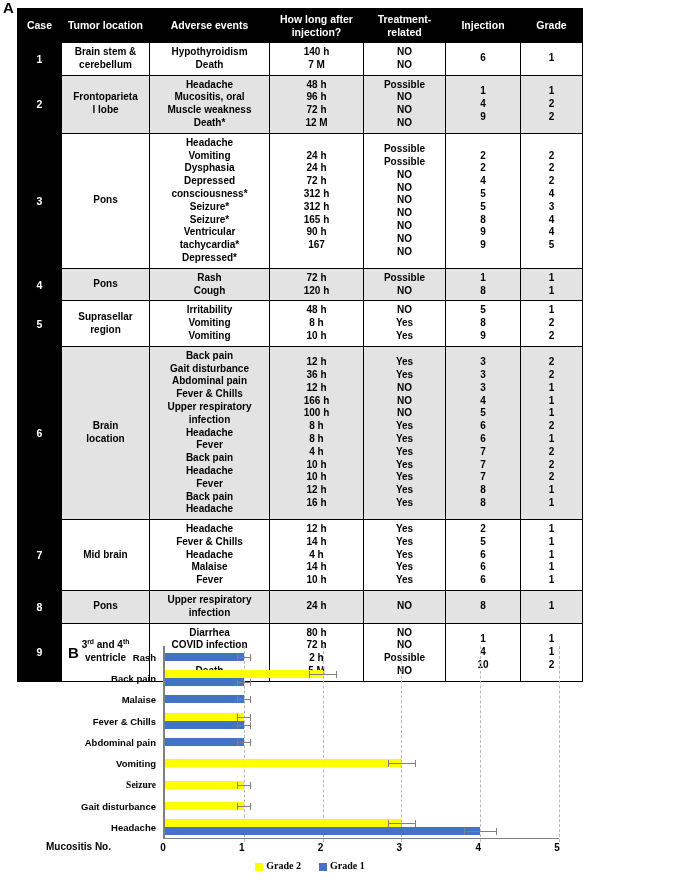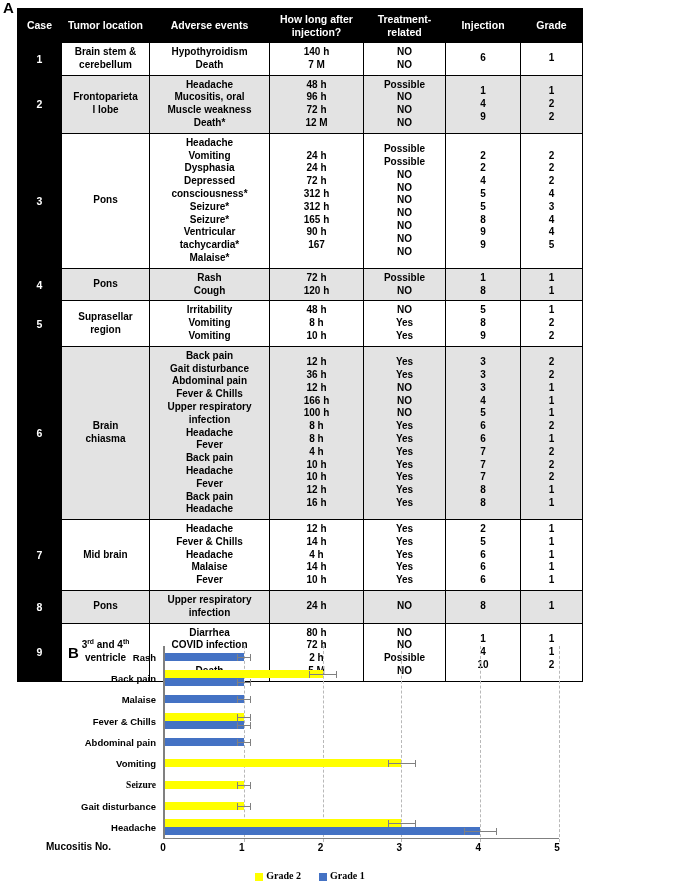--- a/index.html
+++ b/index.html
@@ -104,21 +104,21 @@
   .xtick {
     position:absolute; top:200px;
     font-size:10px; font-weight:bold;
     transform:translateX(-50%);
   }
   #patients-no {
     position:absolute; left:46px; top:199px;
     font-size:10px; font-weight:bold; white-space:nowrap;
   }
   #legend {
-    position:absolute; left:0; top:228px; width:620px;
+    position:absolute; left:0; top:218px; width:620px;
     text-align:center; font-size:10px; font-weight:bold;
     font-family:"Liberation Serif", serif;
   }
   #legend .lgi { display:inline-block; margin:0 9px; }
   #legend .sw {
     display:inline-block; width:8px; height:8px;
     vertical-align:middle; margin-right:3px;
   }
   #legend .sw.g2 { background:#ffff00; }
   #legend .sw.g1 { background:#4472c4; }
@@ -246,21 +246,21 @@
             <div class="cellstack">
               <div>Headache</div>
               <div>Vomiting</div>
               <div>Dysphasia</div>
               <div>Depressed</div>
               <div>consciousness*</div>
               <div>Seizure*</div>
               <div>Seizure*</div>
               <div>Ventricular</div>
               <div>tachycardia*</div>
-              <div>Malaise*</div>
+              <div>Depressed*</div>
             </div>
           </td>
           <td>
             <div class="cellstack">
               <div>24 h</div>
               <div>24 h</div>
               <div>72 h</div>
               <div>312 h</div>
               <div>312 h</div>
               <div>165 h</div>
@@ -386,21 +386,21 @@
               <div>2</div>
               <div>2</div>
             </div>
           </td>
         </tr>
         <tr class="rg">
           <td class="case-cell">6</td>
           <td>
             <div class="cellstack">
               <div>Brain</div>
-              <div>chiasma</div>
+              <div>location</div>
             </div>
           </td>
           <td>
             <div class="cellstack">
               <div>Back pain</div>
               <div>Gait disturbance</div>
               <div>Abdominal pain</div>
               <div>Fever &amp; Chills</div>
               <div>Upper respiratory</div>
               <div>infection</div>

